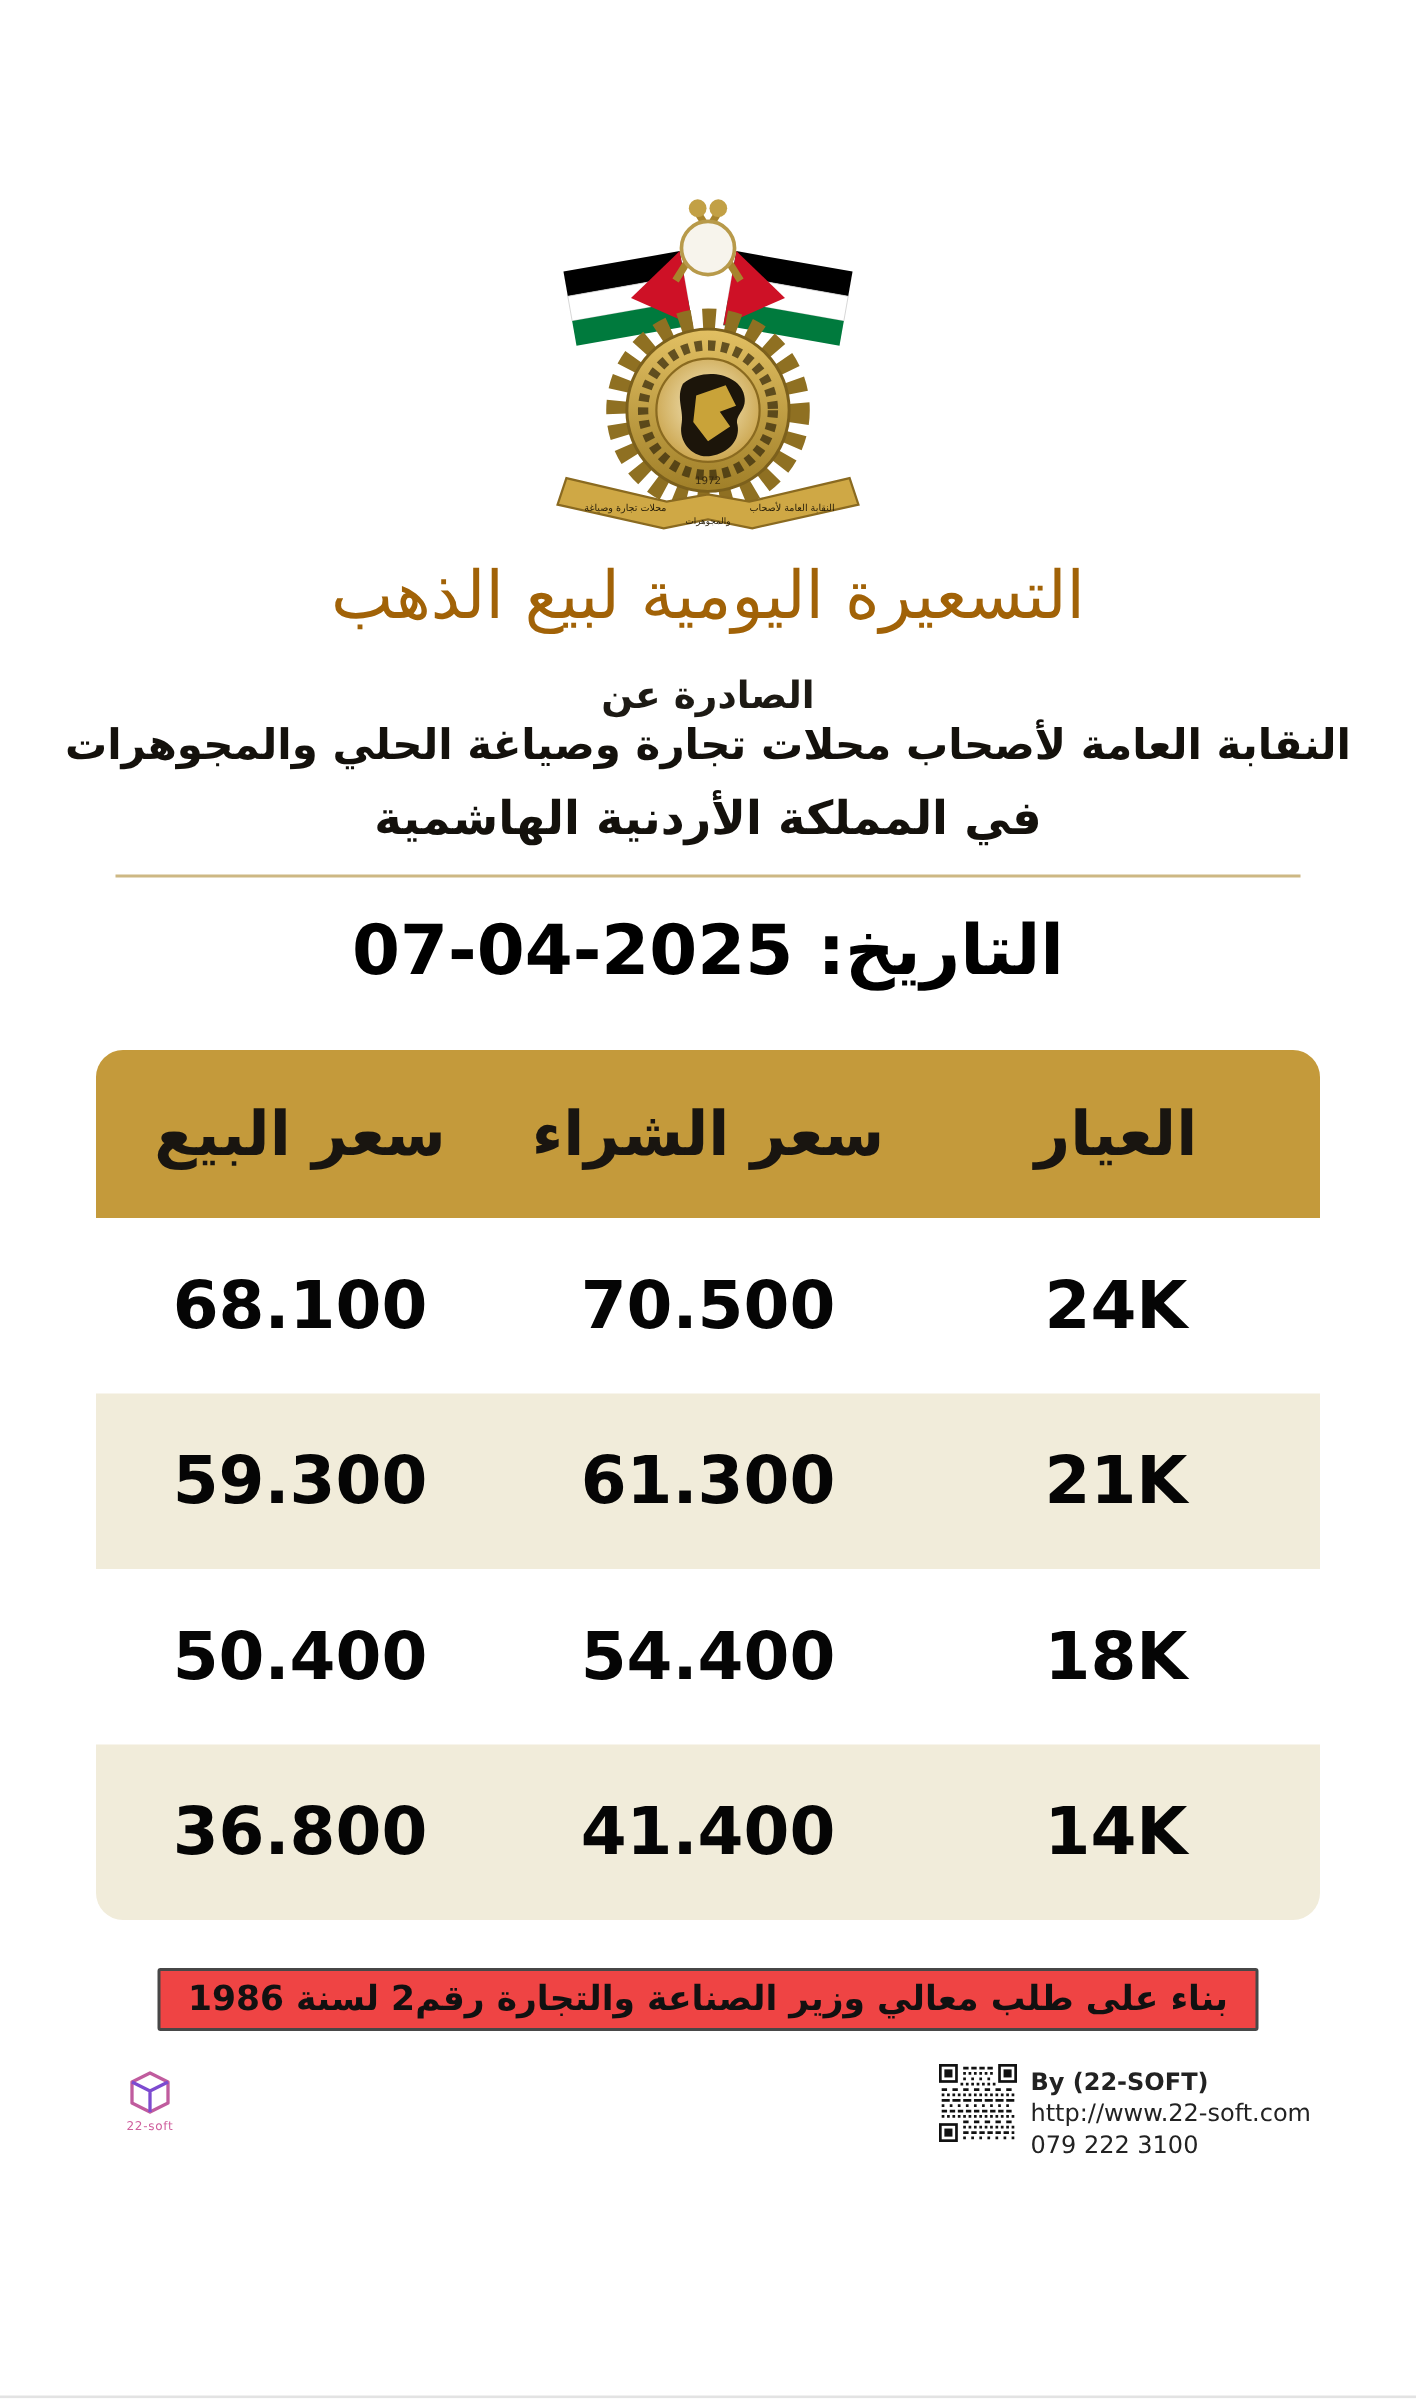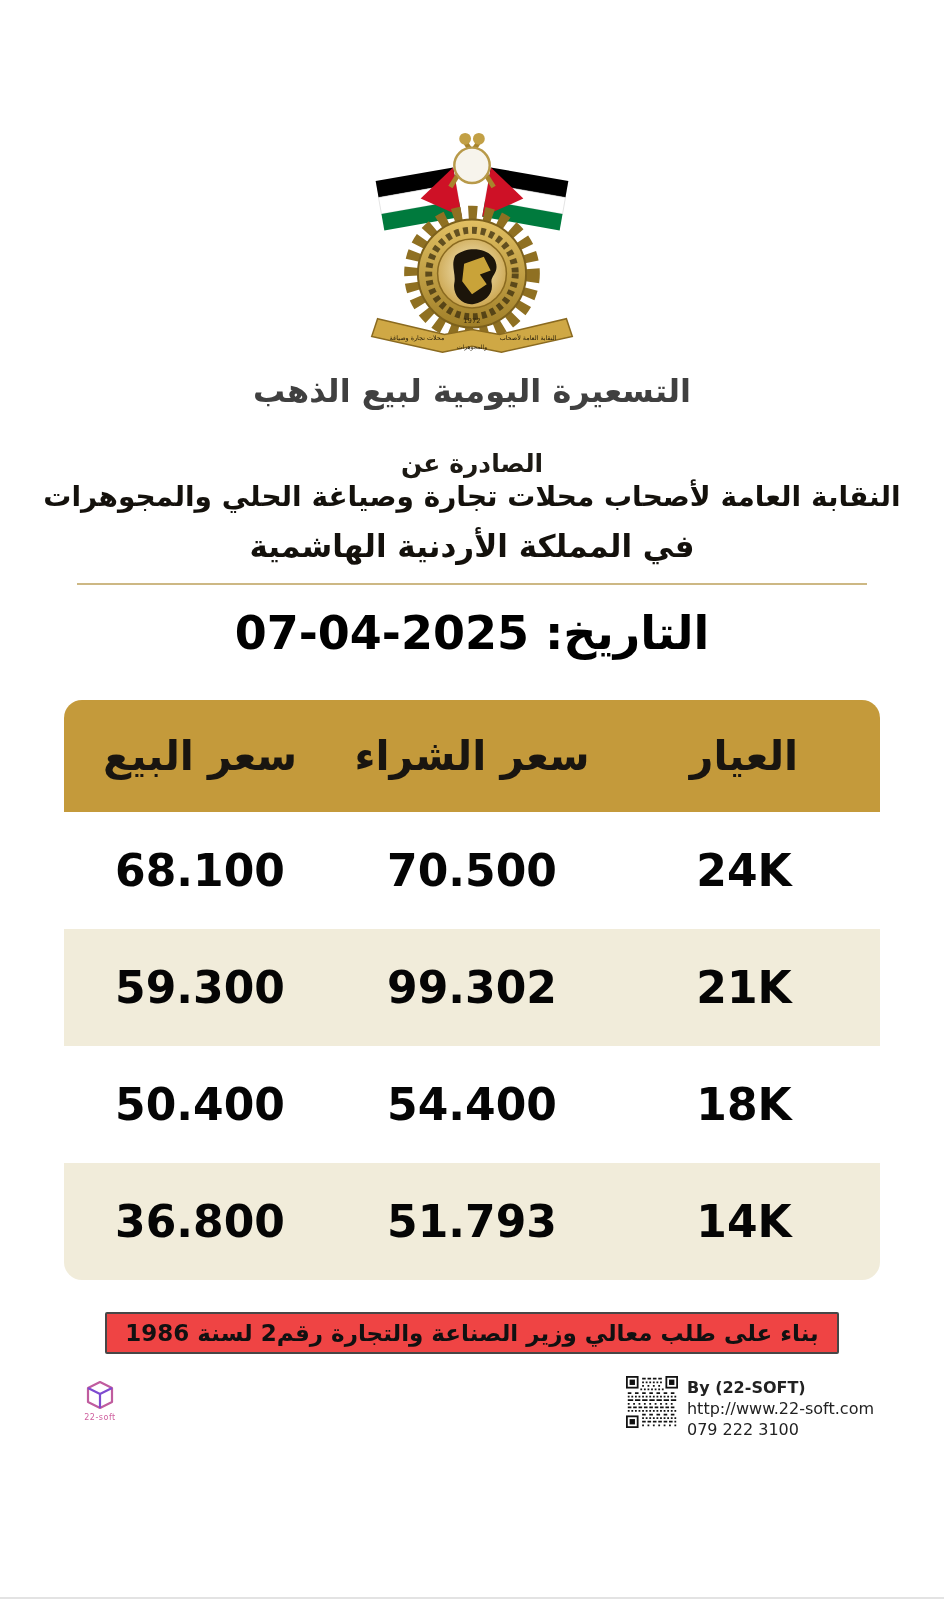--- a/index.html
+++ b/index.html
@@ -8,21 +8,21 @@
     --divider:#cdb884;
     --text-dark:#161310;
   }
   *{box-sizing:border-box;}
   body{margin:0;background:#ffffff;font-family:"DejaVu Sans",sans-serif;color:var(--text-dark);}
   .page{position:relative;width:944px;height:1599px;margin:0 auto;background:#fff;overflow:hidden;}
 
   .logo-wrap{position:absolute;top:126px;left:0;right:0;display:flex;justify-content:center;}
 
   .title{position:absolute;top:372px;left:0;width:100%;margin:0;text-align:center;
-         font-size:32px;font-weight:700;color:#404040;letter-spacing:.5px;}
+         font-size:44px;font-weight:400;color:#a16207;letter-spacing:.5px;}
   .issued{position:absolute;top:449px;left:0;width:100%;text-align:center;
           font-size:25px;font-weight:600;color:#1d1a14;}
   .org{position:absolute;top:480px;left:0;width:100%;text-align:center;
        font-size:28px;font-weight:600;color:#14110c;}
   .country{position:absolute;top:528px;left:0;width:100%;text-align:center;
            font-size:31px;font-weight:700;color:#14110c;}
   .divider{position:absolute;top:583px;left:77px;width:790px;height:2px;background:var(--divider);}
 
   .date-line{position:absolute;top:606px;left:0;width:100%;display:flex;justify-content:center;
              gap:16px;font-size:46px;font-weight:800;color:#000;}
@@ -123,31 +123,31 @@
       <div class="cell">سعر الشراء</div>
       <div class="cell">سعر البيع</div>
     </div>
     <div class="t-row row-white">
       <div class="cell">24K</div>
       <div class="cell">70.500</div>
       <div class="cell">68.100</div>
     </div>
     <div class="t-row row-alt">
       <div class="cell">21K</div>
-      <div class="cell">99.302</div>
+      <div class="cell">61.300</div>
       <div class="cell">59.300</div>
     </div>
     <div class="t-row row-white">
       <div class="cell">18K</div>
       <div class="cell">54.400</div>
       <div class="cell">50.400</div>
     </div>
     <div class="t-row row-alt">
       <div class="cell">14K</div>
-      <div class="cell">51.793</div>
+      <div class="cell">41.400</div>
       <div class="cell">36.800</div>
     </div>
   </div>
 
   <div class="note-wrap">
     <div class="note-box" dir="rtl">بناء على طلب معالي وزير الصناعة والتجارة رقم2 لسنة 1986</div>
   </div>
 
   <div class="credits">
     <svg width="52" height="52" viewBox="0 0 29 29">

